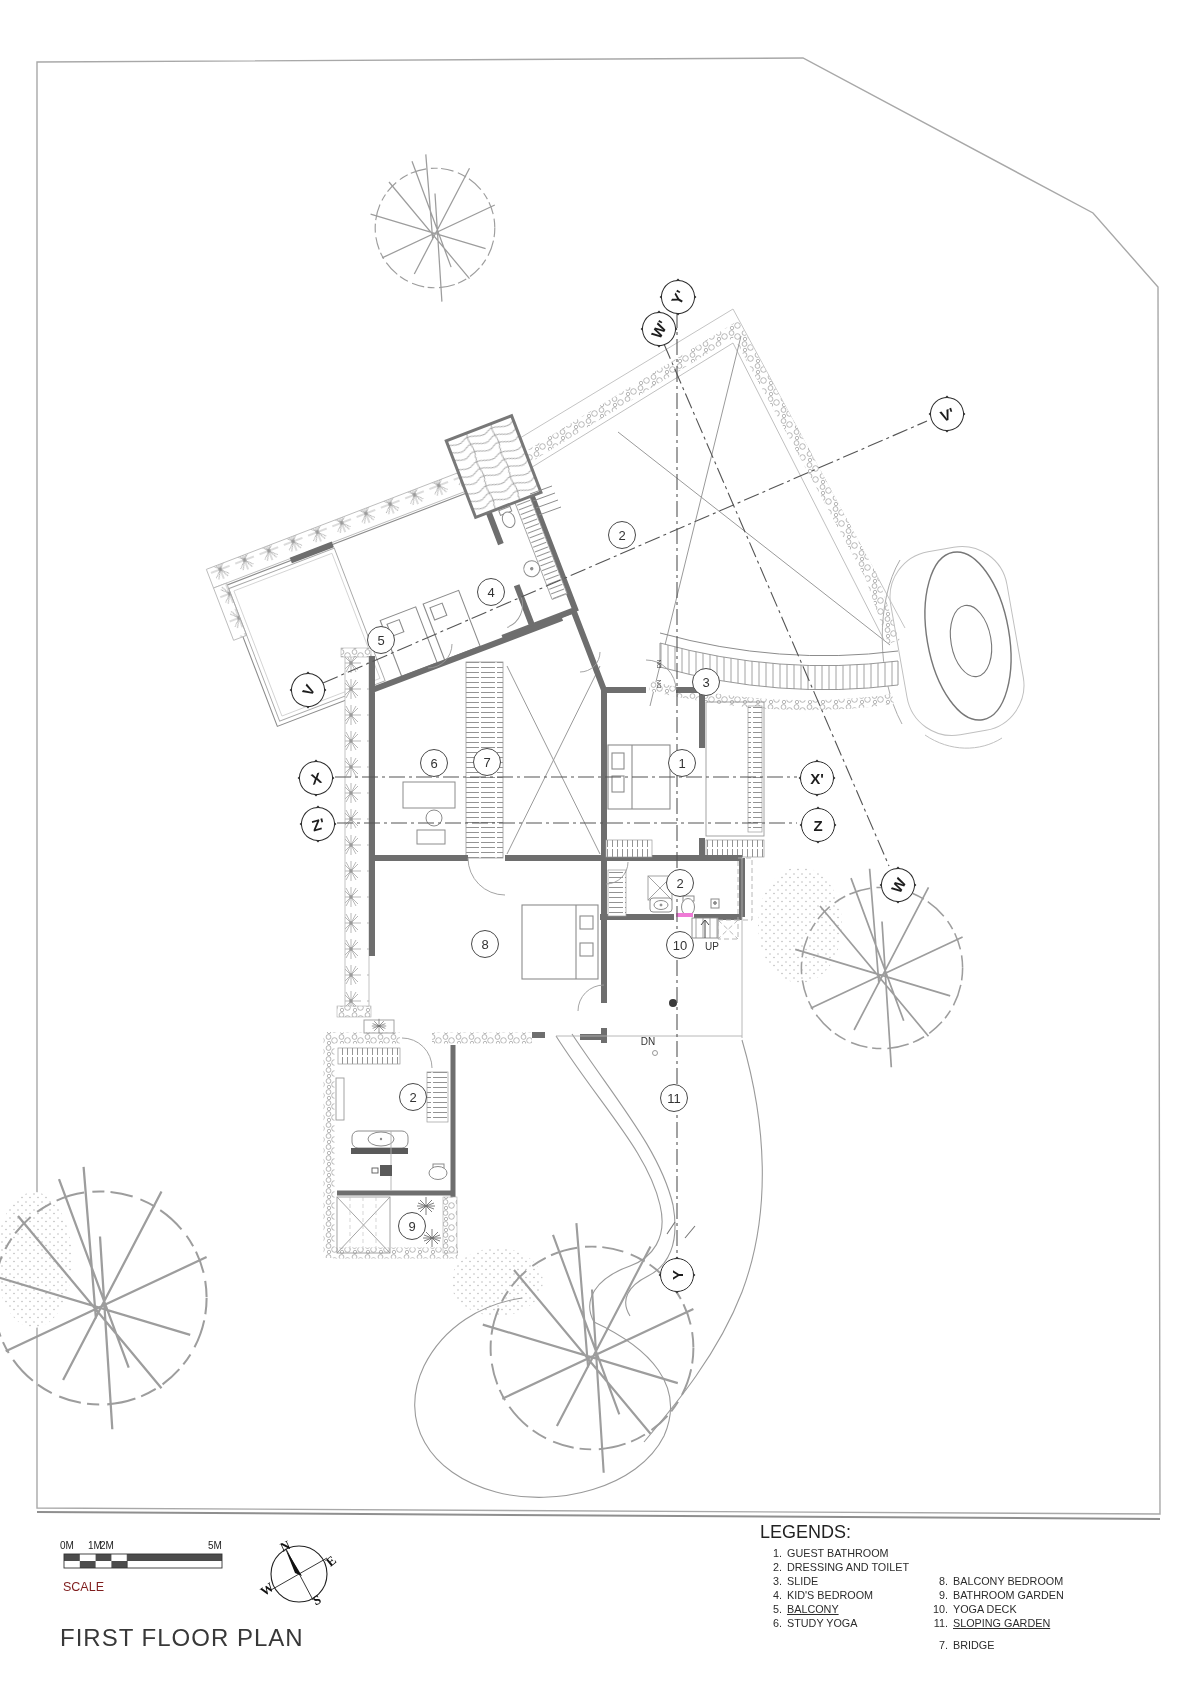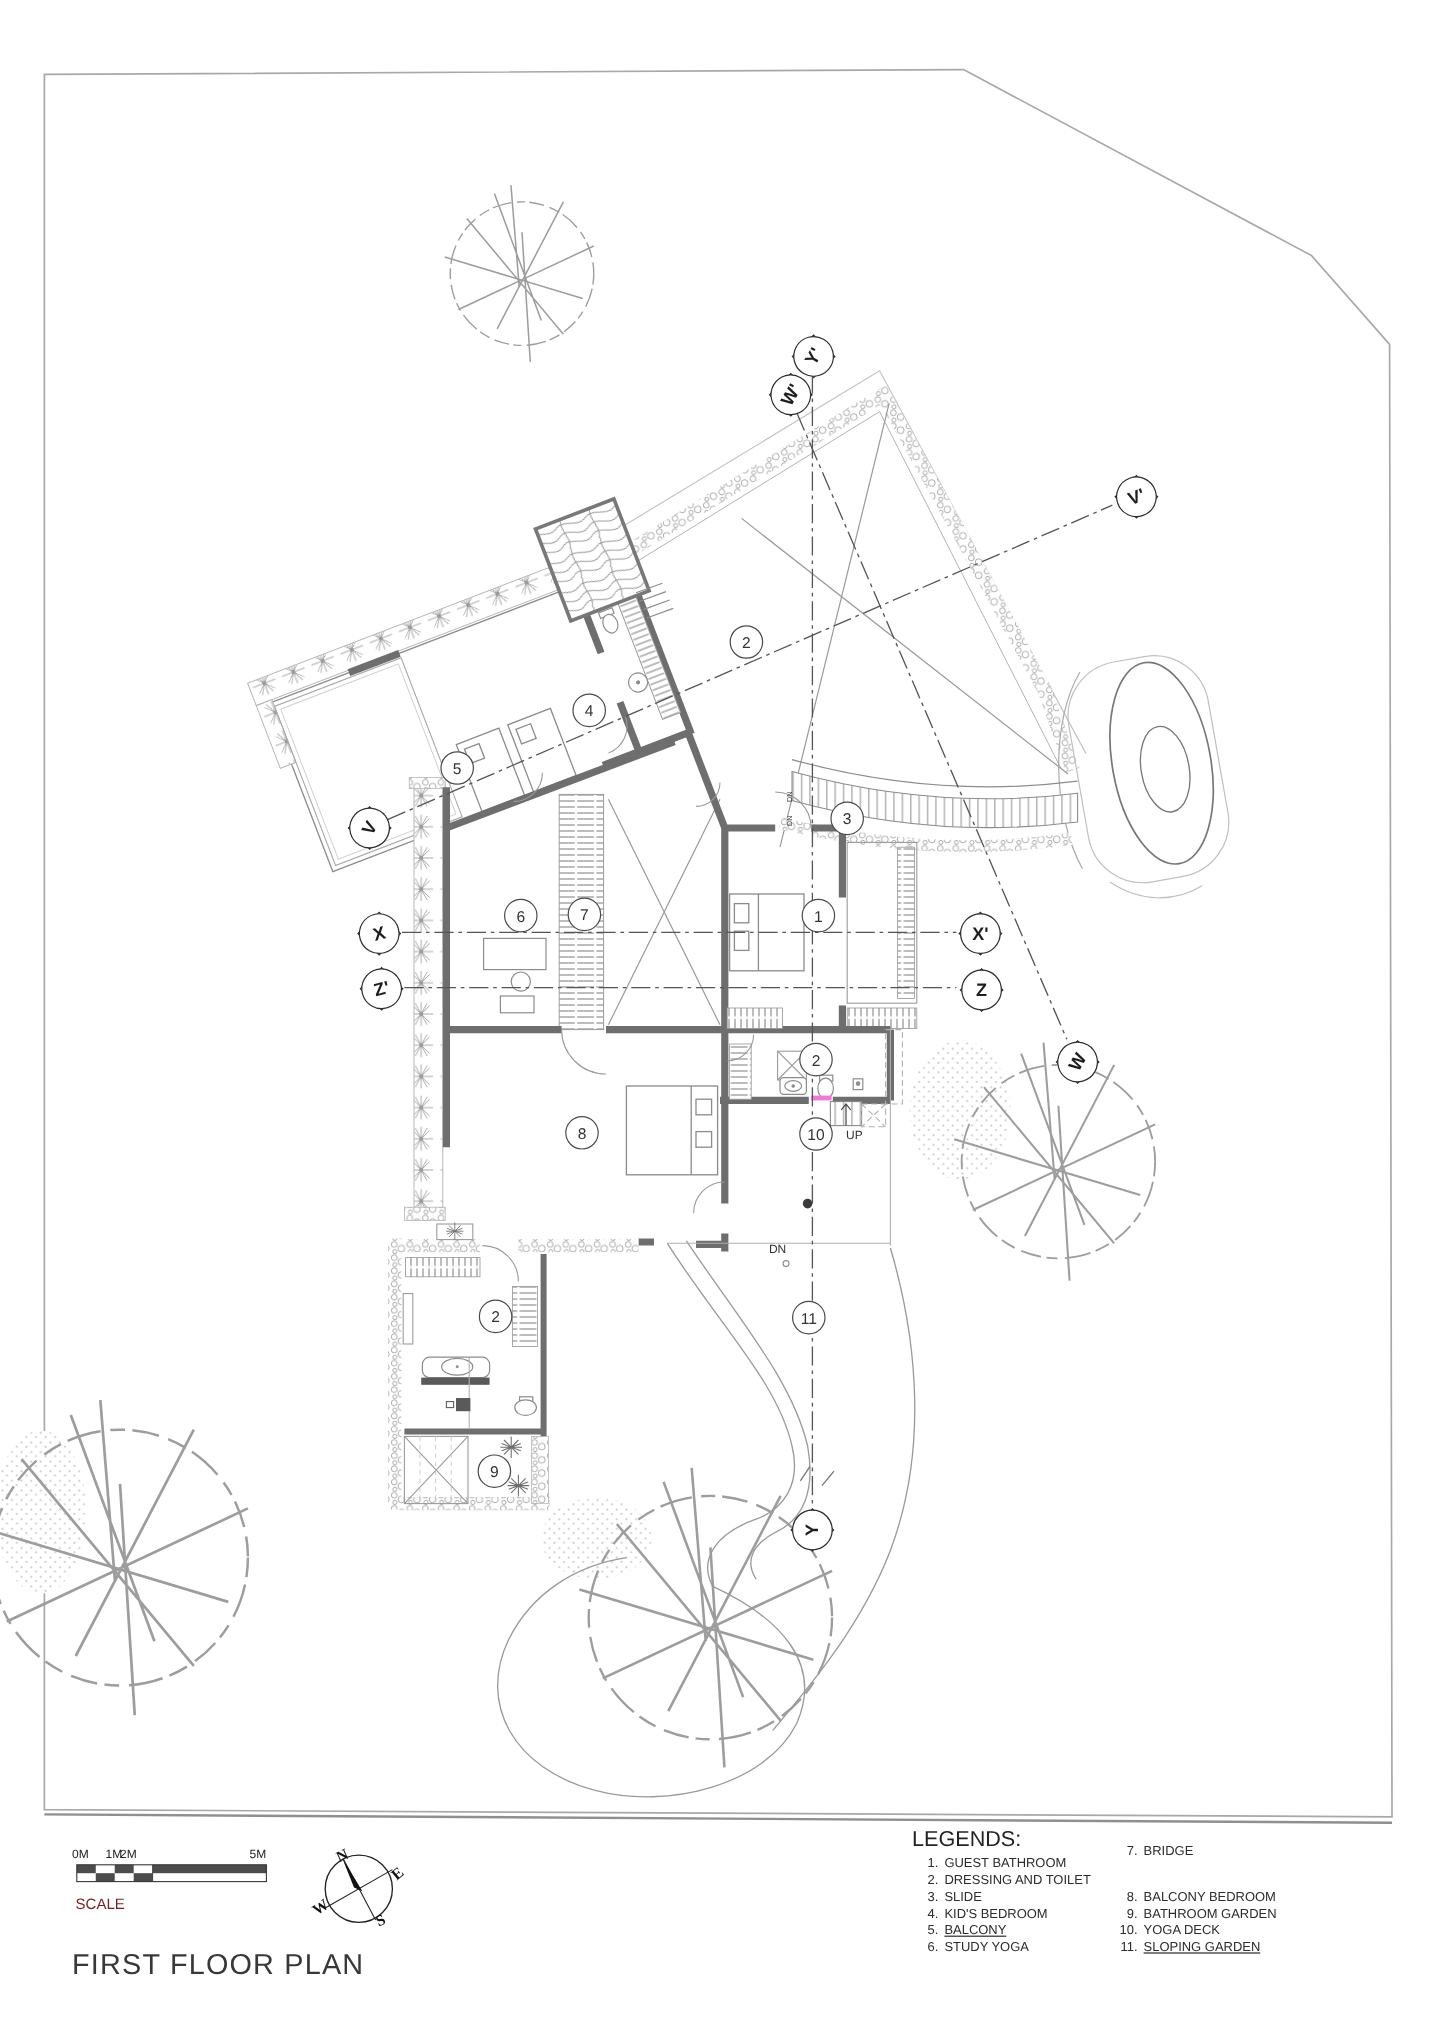--- a/index.html
+++ b/index.html
@@ -340,21 +340,21 @@
       <div class="cletter" style="left: 331px; top: 1561px; --rot: -40deg;"><span>E</span></div>
       <div class="cletter" style="left: 267px; top: 1589px; --rot: -35deg;"><span>W</span></div>
       <div class="cletter" style="left: 317px; top: 1600px; --rot: -25deg;"><span>S</span></div>
 
   <div class="lg-row" style="left: 762px; top: 1548px;"><span class="num">1.</span><span>GUEST BATHROOM</span></div>
       <div class="lg-row" style="left: 762px; top: 1562px;"><span class="num">2.</span><span>DRESSING AND TOILET</span></div>
       <div class="lg-row" style="left: 762px; top: 1576px;"><span class="num">3.</span><span>SLIDE</span></div>
       <div class="lg-row" style="left: 762px; top: 1590px;"><span class="num">4.</span><span>KID'S BEDROOM</span></div>
       <div class="lg-row" style="left: 762px; top: 1604px; text-decoration: underline;"><span class="num">5.</span><span>BALCONY</span></div>
       <div class="lg-row" style="left: 762px; top: 1618px;"><span class="num">6.</span><span>STUDY YOGA</span></div>
-  <div class="lg-row" style="left: 928px; top: 1538px;"><span class="num">7.</span><span>BRIDGE</span></div>
+  <div class="lg-row" style="left: 928px; top: 1640px;"><span class="num">7.</span><span>BRIDGE</span></div>
       <div class="lg-row" style="left: 928px; top: 1576px;"><span class="num">8.</span><span>BALCONY BEDROOM</span></div>
       <div class="lg-row" style="left: 928px; top: 1590px;"><span class="num">9.</span><span>BATHROOM GARDEN</span></div>
       <div class="lg-row" style="left: 928px; top: 1604px;"><span class="num">10.</span><span>YOGA DECK</span></div>
       <div class="lg-row" style="left: 928px; top: 1618px; text-decoration: underline;"><span class="num">11.</span><span>SLOPING GARDEN</span></div>
 
   <div class="rlabel" style="left: 621px; top: 534px;">
         <span>2</span>
       </div>
       <div class="rlabel" style="left: 490px; top: 591px;">
         <span>4</span>

